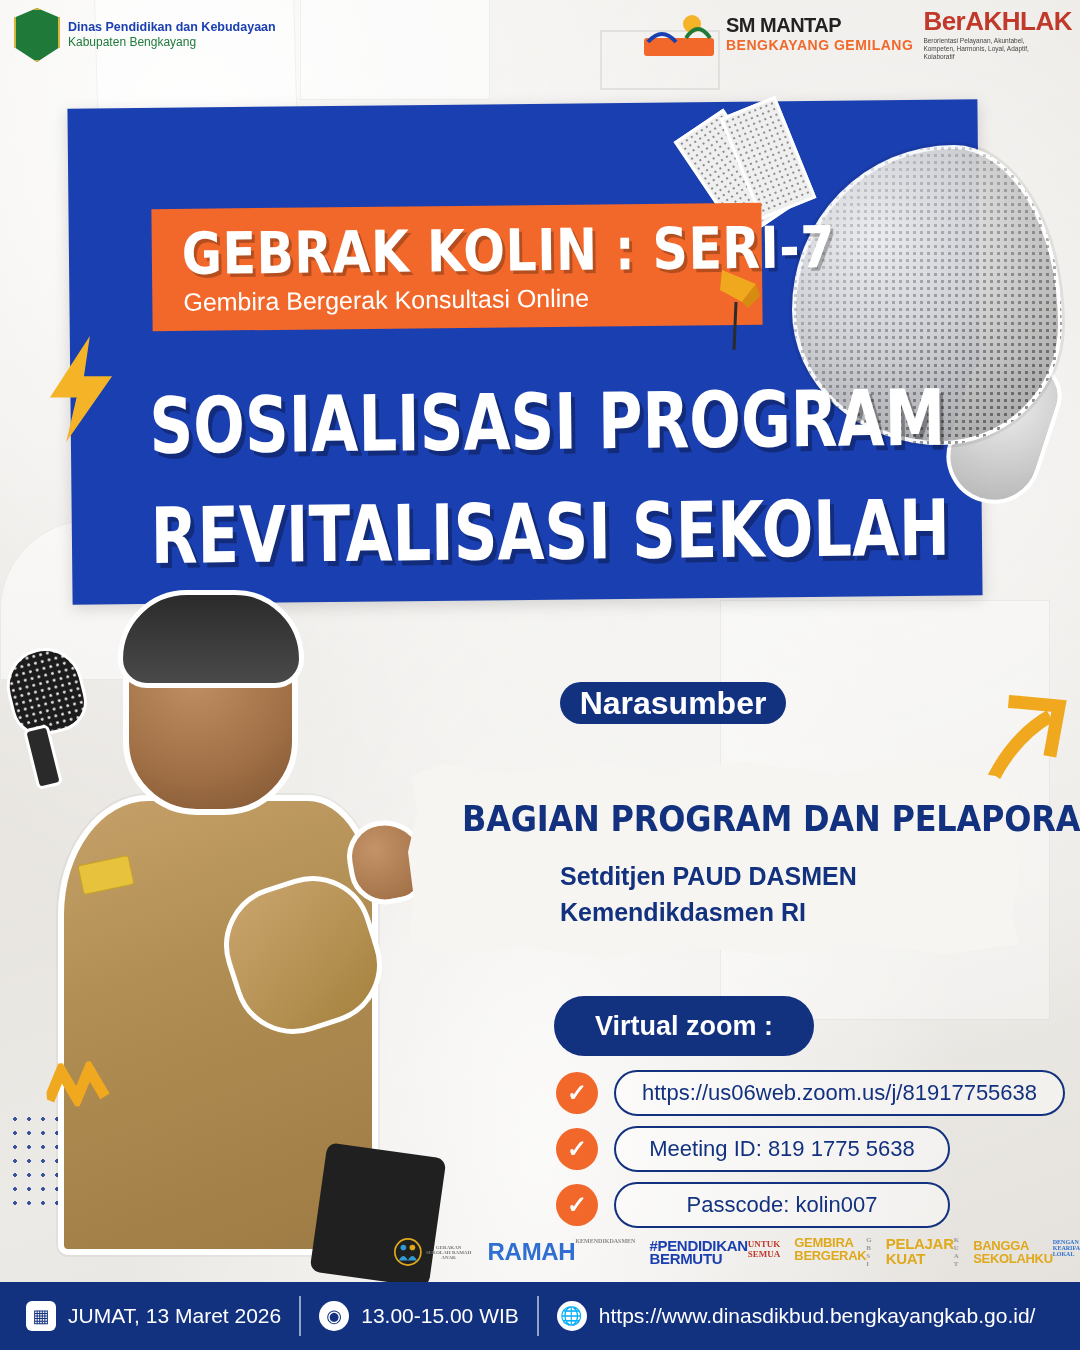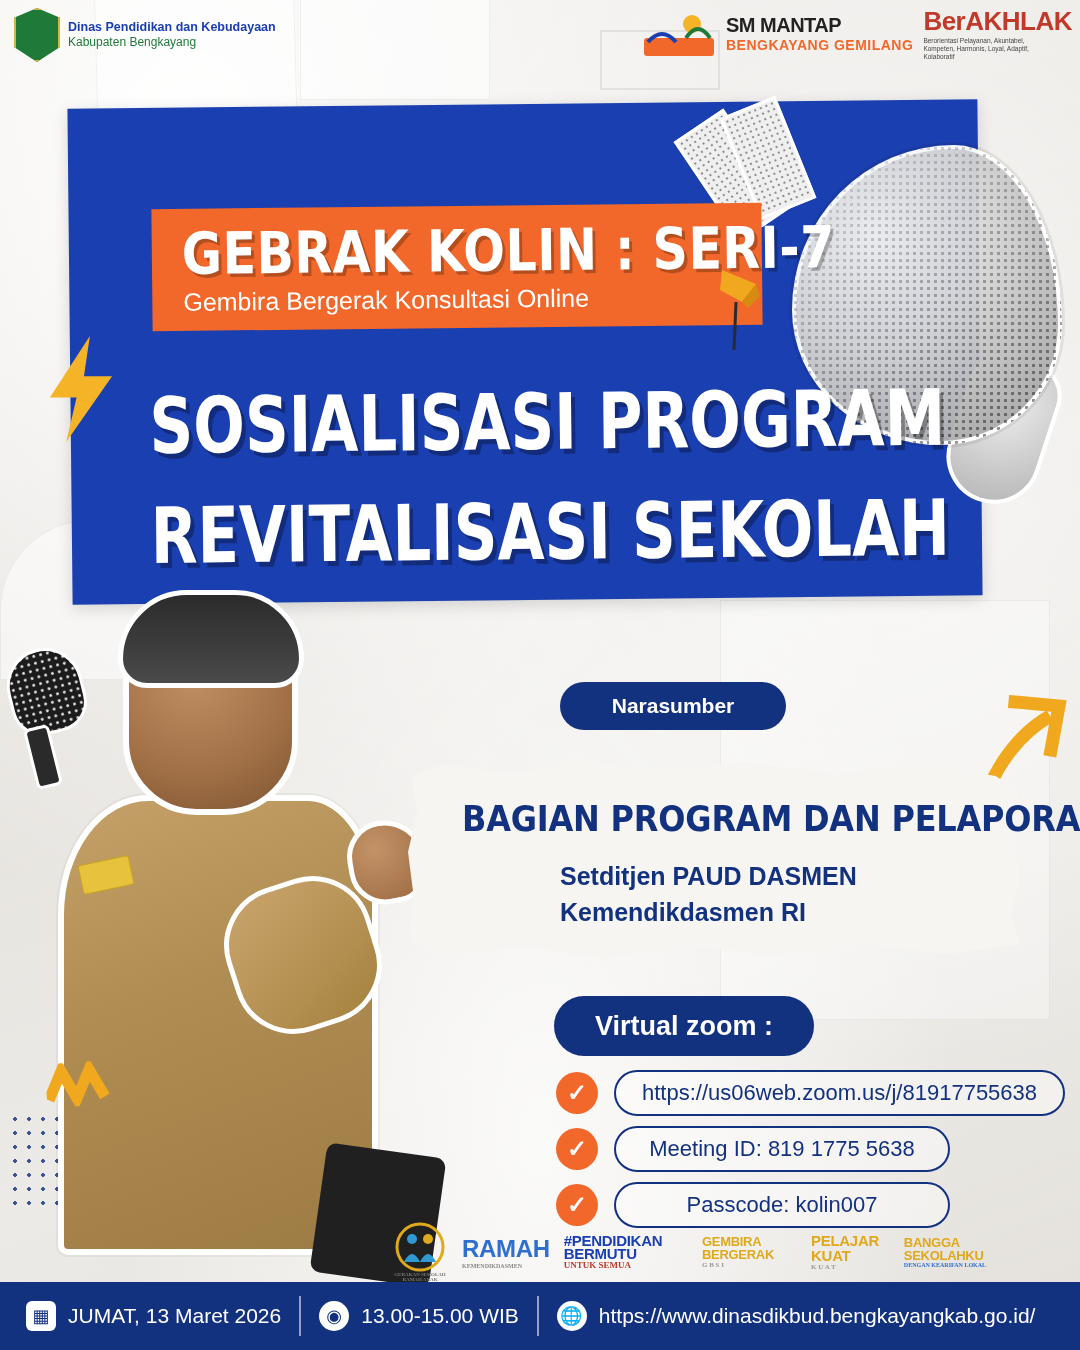--- a/index.html
+++ b/index.html
@@ -214,21 +214,21 @@
 
   
   .pill-dark {
     position: absolute;
     background: #12317f;
     color: #fff;
     border-radius: 40px;
     display: flex; align-items: center; justify-content: center;
     font-weight: bold;
   }
-  .narasumber { left: 560px; top: 682px; width: 226px; height: 48px; font-size: 21px; }
+  .narasumber { left: 560px; top: 682px; width: 226px; height: 42px; font-size: 32px; }
   .virtualzoom { left: 554px; top: 996px; width: 260px; height: 60px; font-size: 27px; }
 
   
   .torn {
     position: absolute; left: 408px; top: 760px; width: 612px; height: 200px;
     background: #f7f5f1;
     box-shadow: 0 3px 10px rgba(0,0,0,0.10);
     clip-path: polygon(0.5% 8%, 6% 2%, 16% 7%, 28% 1%, 41% 6%, 55% 1%, 70% 7%, 84% 2%, 96% 8%, 100% 16%, 99% 34%, 100% 58%, 98.5% 78%, 100% 92%, 88% 97%, 74% 92%, 60% 98%, 46% 93%, 32% 99%, 18% 93%, 6% 98%, 0% 90%, 1% 70%, 0% 46%, 1.5% 26%);
   }
   .speaker-name {
@@ -287,21 +287,21 @@
   .sm-mantap .a { font-size: 20px; font-weight: 900; color: #222; letter-spacing: -0.5px; }
   .sm-mantap .b { font-size: 14px; font-weight: bold; color: #f2682a; letter-spacing: 0.5px;}
   .berakhlak .a { font-size: 26px; font-weight: 900; color: #c0392b; letter-spacing: -0.5px;}
   .berakhlak .b { font-size: 6.5px; color: #444; line-height: 8px; max-width: 120px;}
 
   
   .partners {
     position: absolute; left: 392px; top: 1222px; width: 610px; height: 60px;
     display: flex; align-items: center; gap: 14px;
   }
-  .plogo { display: flex; flex-direction: column; justify-content: space-between; }
+  .plogo { display: flex; flex-direction: row; justify-content: space-between; }
   .plogo .a { font-weight: 900; letter-spacing: -0.3px; }
   .plogo .b { font-size: 7px; font-weight: bold; font-family: Liberation Serif, serif; }
 
   
   .footer {
     position: absolute; left: 0; bottom: 0; width: 1080px; height: 68px;
     background: #12317f; color: #fff;
     display: flex; align-items: center;
     padding: 0 26px;
     gap: 18px;

